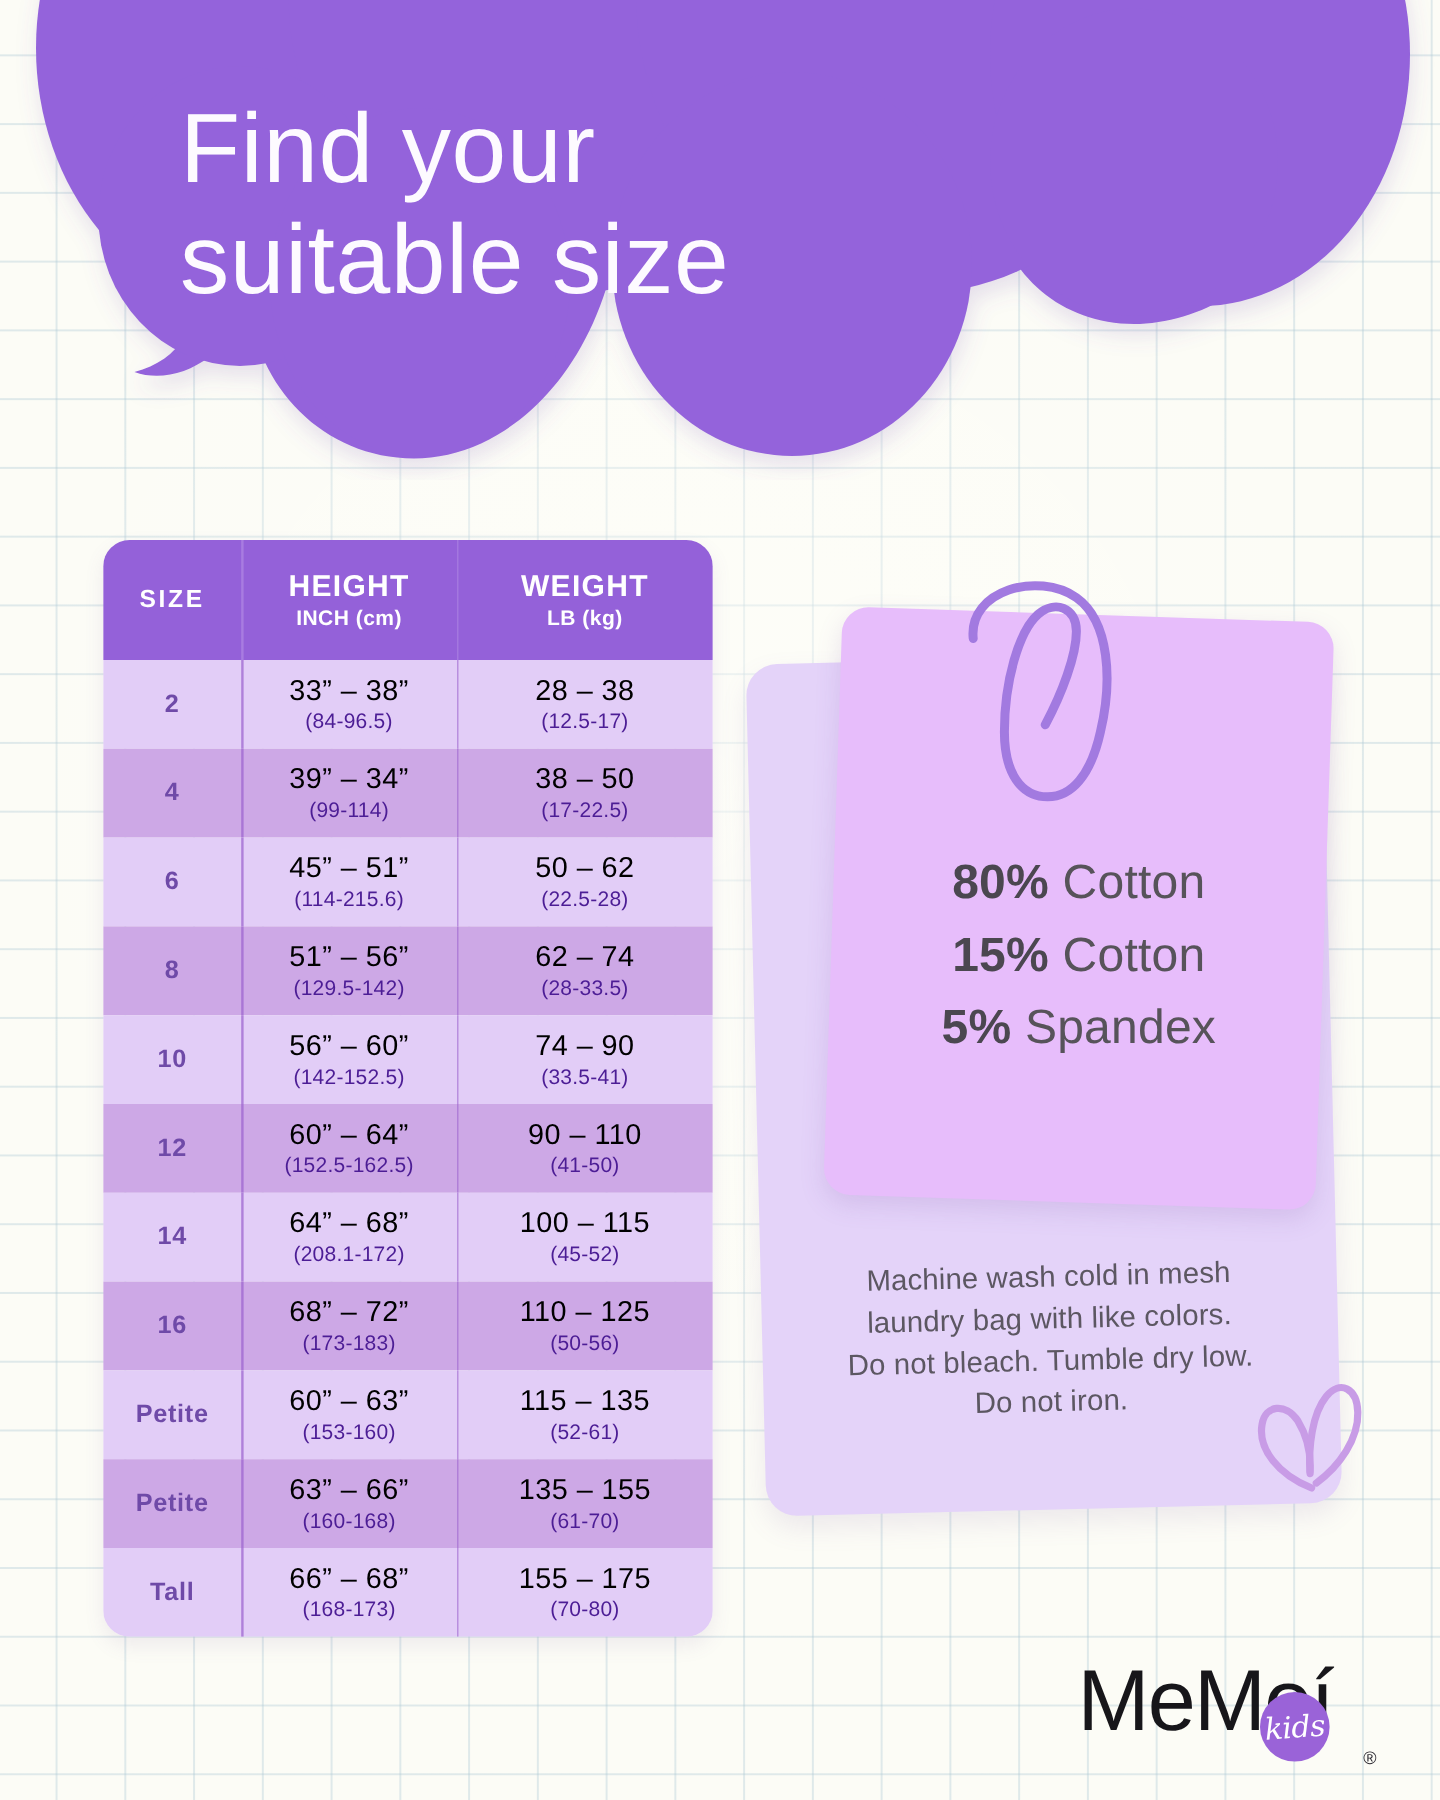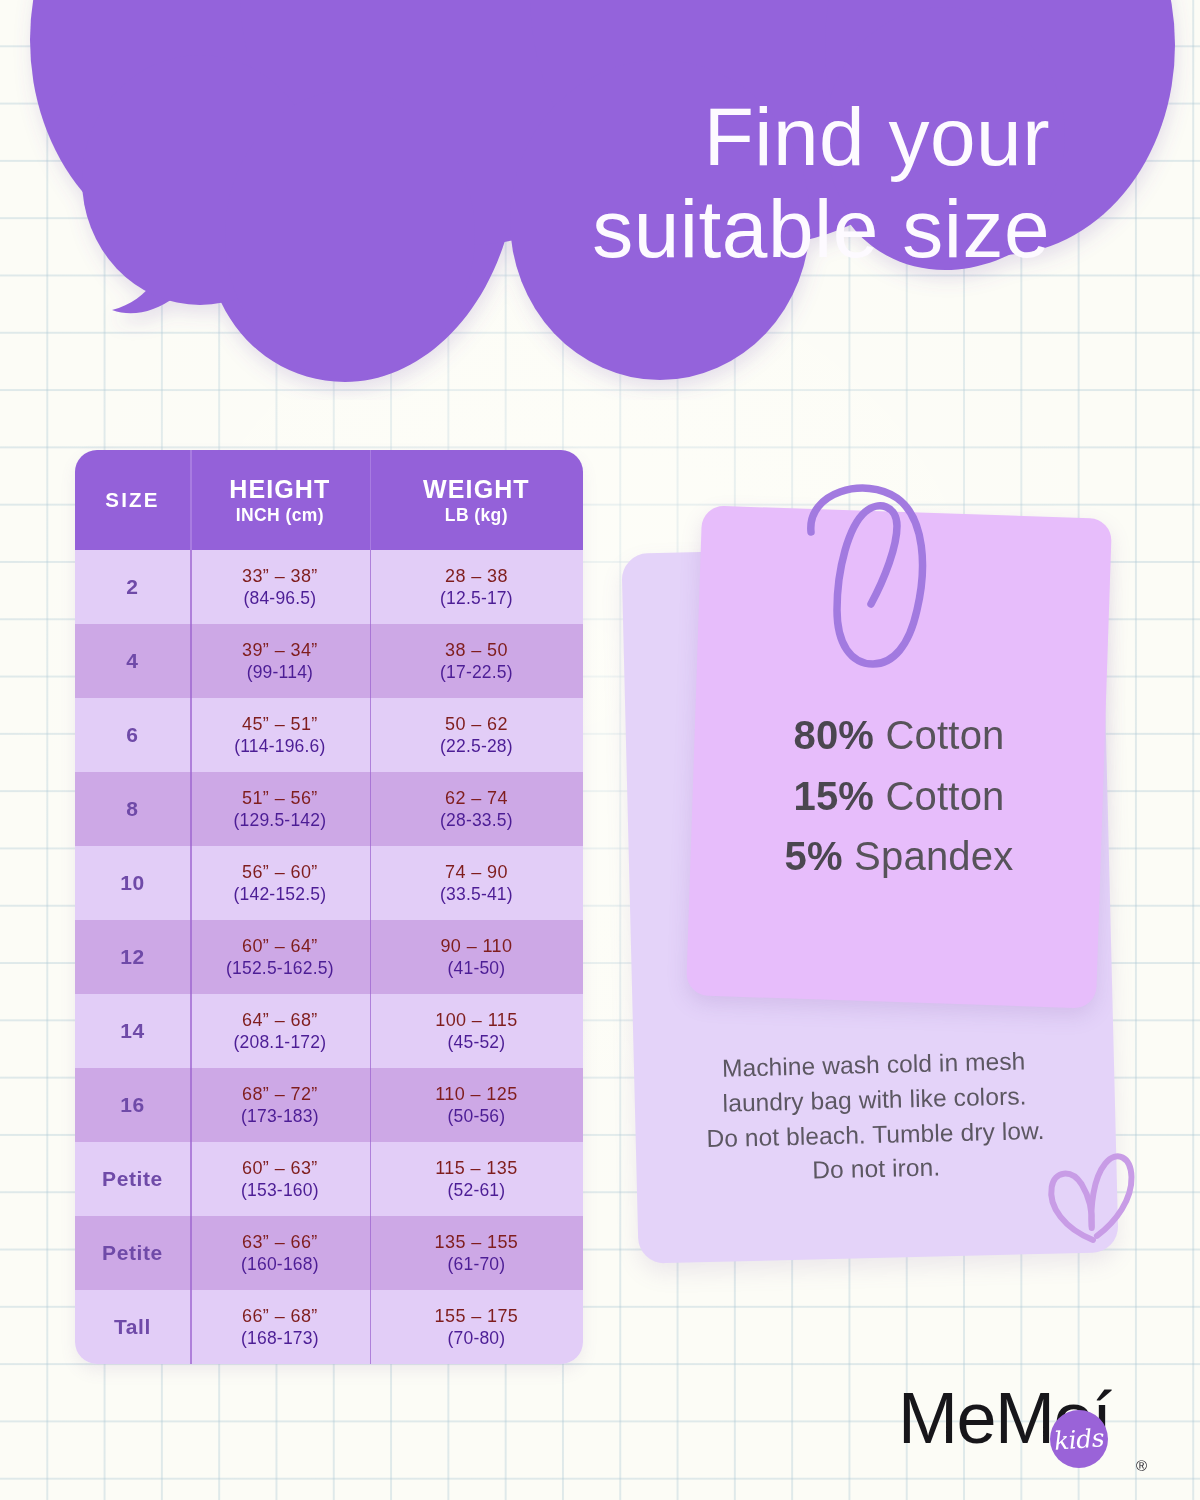--- a/index.html
+++ b/index.html
@@ -40,35 +40,35 @@
     left: 0;
     top: -130px;
     width: 1200px;
     height: 530px;
   }
   #header-cloud svg { display: block; width: 1200px; height: 530px; }
 
   #header-title {
     position: absolute;
     left: 150px;
-    top: 36px;
+    top: 24px;
     width: 900px;
-    text-align: right;
+    text-align: left;
     color: #fdfaff;
     font-size: 82px;
     line-height: 1.12;
     font-weight: 300;
     letter-spacing: 0.5px;
     white-space: pre-line;
   }
 
   
   #size-table {
     position: absolute;
-    left: 75px;
+    left: 86px;
     top: 450px;
     width: 508px;
     border-radius: 22px;
     overflow: hidden;
     box-shadow: 0 7px 16px rgba(120,90,160,0.10);
   }
   .trow {
     display: flex;
     position: relative;
   }
@@ -125,22 +125,22 @@
   .row-a { background: #e2cdf7; }
   .row-b { background: #cda8e6; }
 
   .cell-size {
     color: #6f4aa8;
     font-size: 21px;
     font-weight: bold;
     letter-spacing: 0.6px;
   }
   .cell-main {
-    color: #7f1d1d;
-    font-size: 18px;
+    color: #000000;
+    font-size: 24px;
     font-weight: 300;
     letter-spacing: 0.4px;
     text-align: right;
   }
   .cell-sub {
     color: #4c1d95;
     font-size: 17.5px;
     font-weight: 300;
     letter-spacing: 0.2px;
     margin-top: 1px;
@@ -355,21 +355,21 @@
           <span class="cell-main">38 – 50</span>
           <span class="cell-sub">(17-22.5)</span>
         </div>
       </div>
       <div class="trow tbody-row row-a">
         <div class="tcell c-size">
           <span class="cell-size">6</span>
         </div>
         <div class="tcell c-height">
           <span class="cell-main">45” – 51”</span>
-          <span class="cell-sub">(114-196.6)</span>
+          <span class="cell-sub">(114-215.6)</span>
         </div>
         <div class="tcell c-weight">
           <span class="cell-main">50 – 62</span>
           <span class="cell-sub">(22.5-28)</span>
         </div>
       </div>
       <div class="trow tbody-row row-b">
         <div class="tcell c-size">
           <span class="cell-size">8</span>
         </div>

